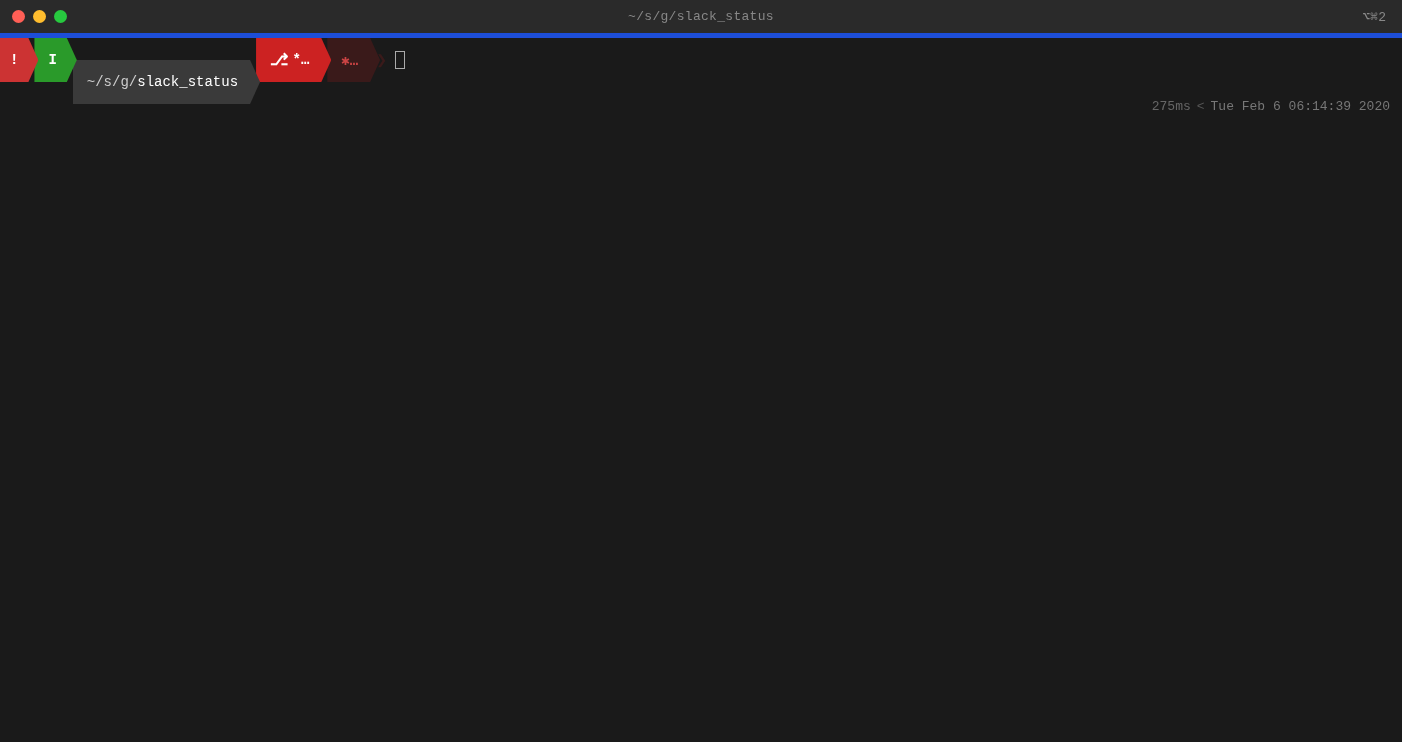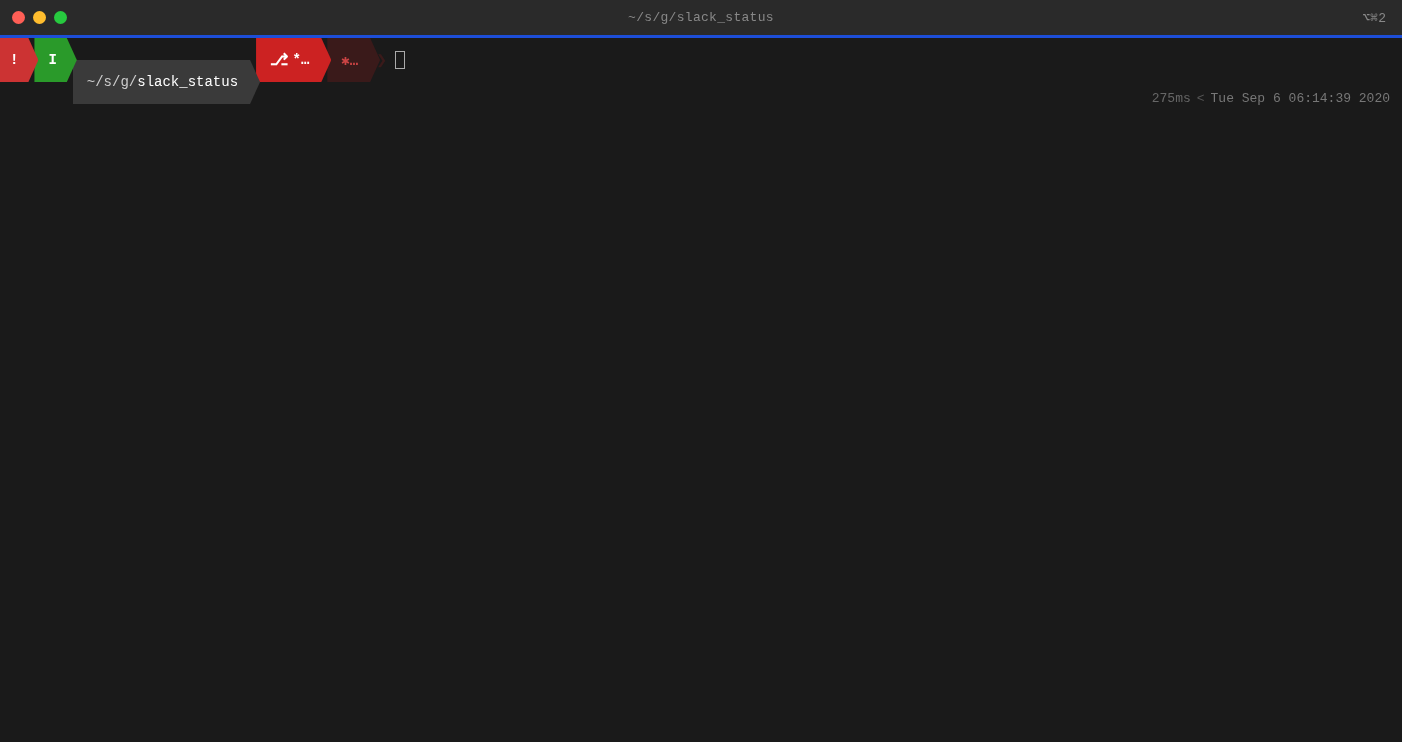--- a/index.html
+++ b/index.html
@@ -17,21 +17,21 @@
     }
 
     .title-bar {
       width: 100%;
       height: 38px;
       background: #2a2a2a;
       display: flex;
       align-items: center;
       justify-content: center;
       position: relative;
-      border-bottom: 3px solid #1d4ed8;
+      border-bottom: 5px solid #1d4ed8;
     }
 
     .window-controls {
       position: absolute;
       left: 12px;
       display: flex;
       gap: 8px;
       align-items: center;
     }
 
@@ -160,21 +160,21 @@
       height: 18px;
       border: 1px solid #aaa;
       margin-left: 8px;
       vertical-align: middle;
     }
 
     
     .status-right {
       position: absolute;
       right: 0;
-      top: 38px;
+      top: 46px;
       height: 44px;
       display: flex;
       align-items: center;
       padding-right: 12px;
       color: #666;
       font-size: 13px;
       gap: 6px;
     }
 
     .status-duration {
@@ -235,16 +235,16 @@
       </div>
 
       <span class="final-arrow">❯</span>
 
       <span class="cursor"></span>
     </div>
 
     <div class="status-right">
       <span class="status-duration">275ms</span>
       <span class="status-lt">&lt;</span>
-      <span class="status-datetime">Tue Sep  6 06:14:39 2020</span>
+      <span class="status-datetime">Tue Feb  6 06:14:39 2020</span>
     </div>
   </div>
 </div>
 
 </body></html>

